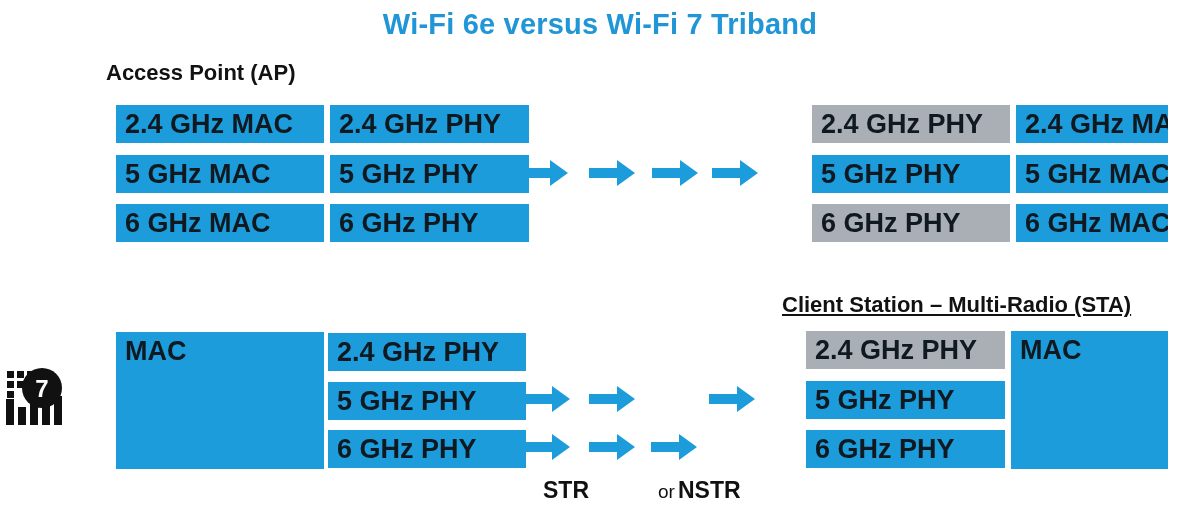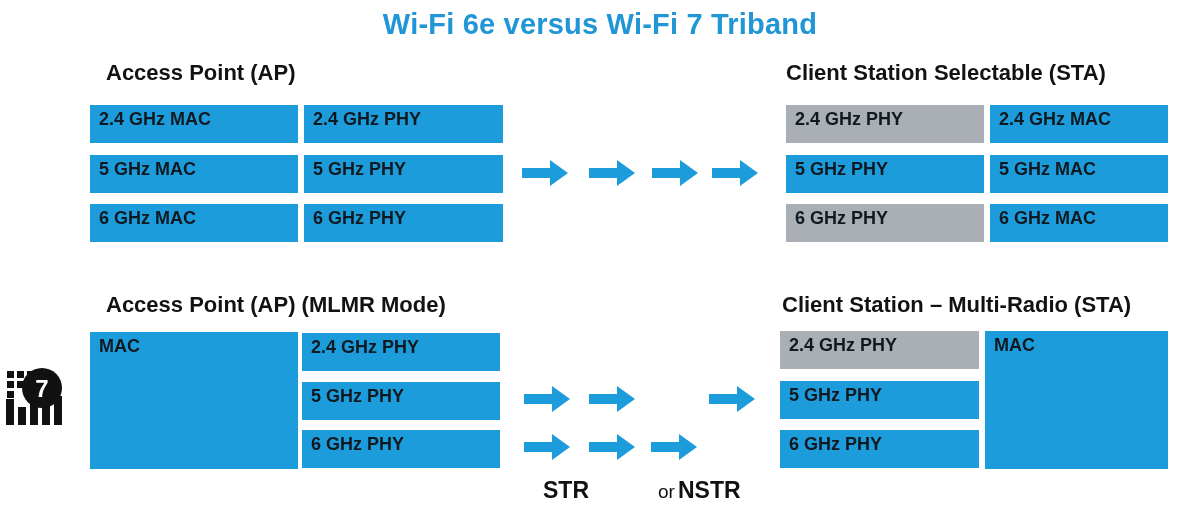--- a/index.html
+++ b/index.html
@@ -40,25 +40,26 @@
     color: #121212;
     white-space: nowrap;
   }
 
   
   .block {
     box-sizing: border-box;
     display: flex;
     align-items: flex-start;
     padding: 5px 0 0 9px;
-    font-size: 18px;
+    font-size: 27px;
     font-weight: bold;
     color: #101820;
     white-space: nowrap;
     line-height: 1.05;
+    margin-left: 26px;
   }
   .block.blue { background: #1d9cdc; }
   .block.gray { background: #a9afb5; }
 
   
   .arrow {
     width: 46px;
     height: 26px;
   }
   .arrow svg { display: block; width: 46px; height: 26px; }
@@ -113,21 +114,20 @@
     <svg viewBox="0 0 46 26">
         <path d="M0 8 H28 V0 L46 13 L28 26 V18 H0 Z" fill="#1d9cdc"></path>
       </svg>
   </div>
   <div class="abs arrow" style="left:712px; top:160px;">
     <svg viewBox="0 0 46 26">
         <path d="M0 8 H28 V0 L46 13 L28 26 V18 H0 Z" fill="#1d9cdc"></path>
       </svg>
   </div>
 
-  <div class="abs section-heading" style="left:786px; top:60px;">Client Station Selectable (STA)</div>
 
   <div class="abs block gray" style="left:786px; top:105px; width:198px; height:38px;">2.4 GHz PHY</div>
   <div class="abs block blue" style="left:786px; top:155px; width:198px; height:38px;">5 GHz PHY</div>
   <div class="abs block gray" style="left:786px; top:204px; width:198px; height:38px;">6 GHz PHY</div>
 
   <div class="abs block blue" style="left:990px; top:105px; width:205px; height:38px;">2.4 GHz MAC</div>
   <div class="abs block blue" style="left:990px; top:155px; width:205px; height:38px;">5 GHz MAC</div>
   <div class="abs block blue" style="left:990px; top:204px; width:205px; height:38px;">6 GHz MAC</div>
 
   <div class="abs wifi-logo" style="left:4px; top:363px;">
@@ -144,21 +144,20 @@
         <path d="M26 41 h8 v21 h-8 z"></path>
         <path d="M38 37 h8 v25 h-8 z"></path>
         <path d="M50 33 h8 v29 h-8 z"></path>
         <path d="M2 56 h8 v6 h-8 z"></path>
       </g>
       <circle cx="38" cy="25" r="20" fill="#111111"></circle>
       <text x="38" y="34" font-family="Liberation Sans, sans-serif" font-size="24" font-weight="bold" fill="#ffffff" text-anchor="middle">7</text>
     </svg>
   </div>
 
-  <div class="abs section-heading" style="left:106px; top:292px;">Access Point (AP) (MLMR Mode)</div>
 
   <div class="abs block blue" style="left:90px; top:332px; width:208px; height:137px;">MAC</div>
 
   <div class="abs block blue" style="left:302px; top:333px; width:198px; height:38px;">2.4 GHz PHY</div>
   <div class="abs block blue" style="left:302px; top:382px; width:198px; height:38px;">5 GHz PHY</div>
   <div class="abs block blue" style="left:302px; top:430px; width:198px; height:38px;">6 GHz PHY</div>
 
   <div class="abs arrow" style="left:524px; top:386px;">
     <svg viewBox="0 0 46 26">
         <path d="M0 8 H28 V0 L46 13 L28 26 V18 H0 Z" fill="#1d9cdc"></path>
@@ -188,21 +187,21 @@
   <div class="abs arrow" style="left:651px; top:434px;">
     <svg viewBox="0 0 46 26">
         <path d="M0 8 H28 V0 L46 13 L28 26 V18 H0 Z" fill="#1d9cdc"></path>
       </svg>
   </div>
 
   <div class="abs mode-label" style="left:543px; top:477px;">STR</div>
   <div class="abs mode-or" style="left:658px; top:481px;">or</div>
   <div class="abs mode-label" style="left:678px; top:477px;">NSTR</div>
 
-  <div class="abs section-heading" style="left:782px; top:292px;">Client Station – Multi-Radio (STA)</div>
+  <div class="abs section-heading" style="left:782px; top:292px;text-decoration:underline;">Client Station – Multi-Radio (STA)</div>
 
   <div class="abs block gray" style="left:780px; top:331px; width:199px; height:38px;">2.4 GHz PHY</div>
   <div class="abs block blue" style="left:780px; top:381px; width:199px; height:38px;">5 GHz PHY</div>
   <div class="abs block blue" style="left:780px; top:430px; width:199px; height:38px;">6 GHz PHY</div>
 
   <div class="abs block blue" style="left:985px; top:331px; width:210px; height:138px;">MAC</div>
 
 </div>
 
 </body></html>

